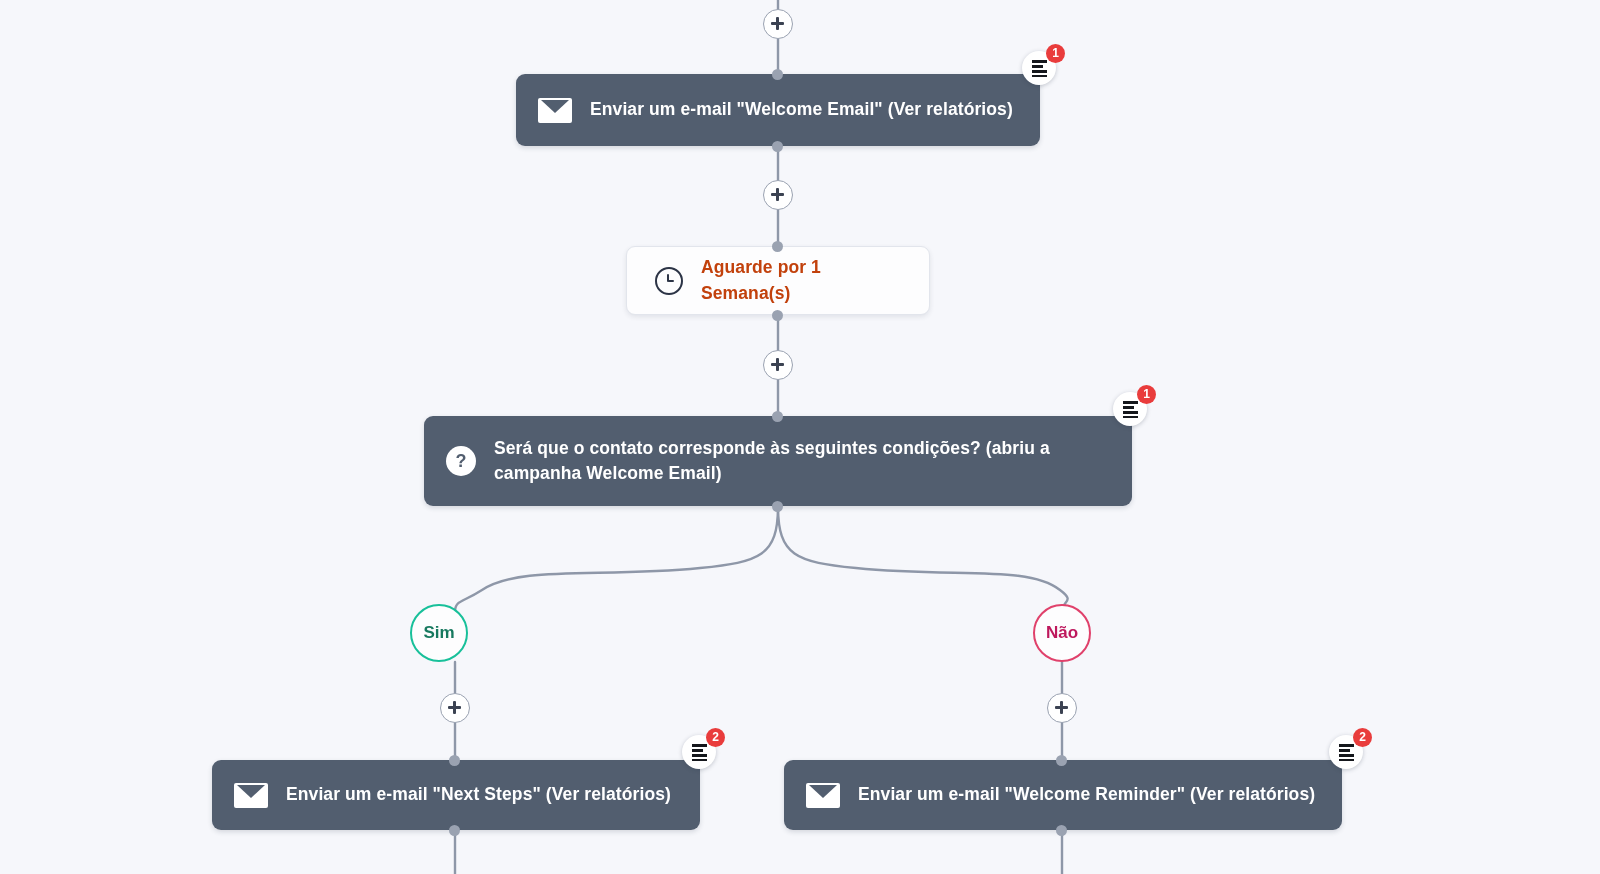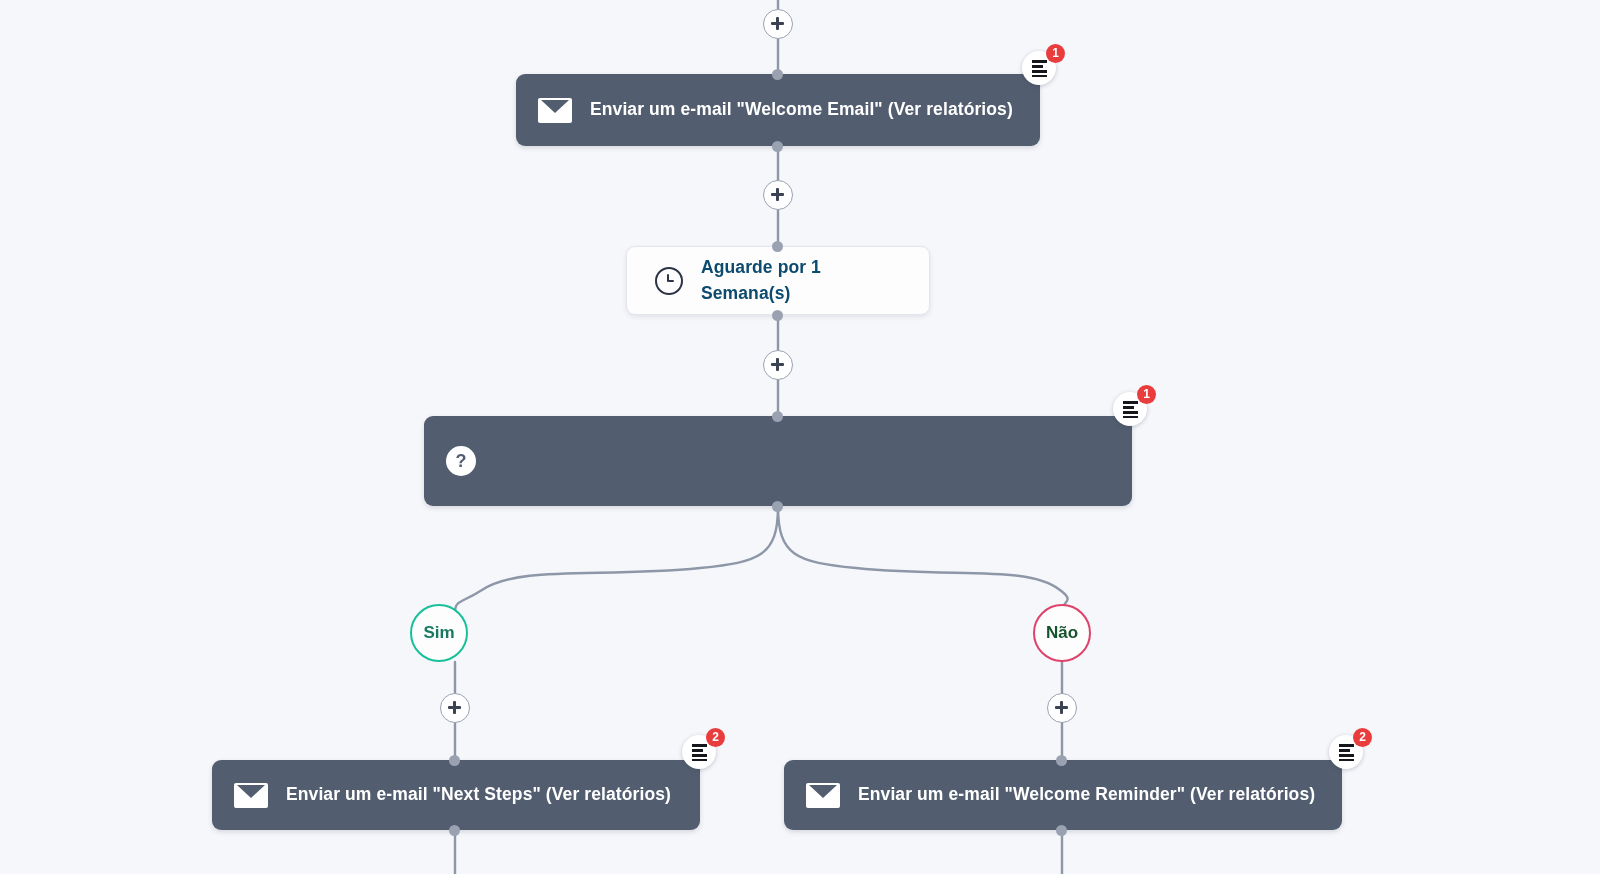--- a/index.html
+++ b/index.html
@@ -53,21 +53,21 @@
     align-items: center;
     justify-content: center;
   }
   .node-label {
     font-size: 17.5px;
     font-weight: bold;
     letter-spacing: .1px;
     line-height: 1.45;
   }
   .node.dark .node-label { color: #ffffff; }
-  .node.light .node-label { color: #0c4a6e; }
+  .node.light .node-label { color: #c2410c; }
 
   
   .env {
     width: 34px; height: 25px;
     position: relative;
     background: #ffffff;
     border-radius: 2px;
   }
   .env:before {
     content:"";
@@ -179,21 +179,21 @@
     background: #fdfdfe;
     display: flex;
     align-items: center;
     justify-content: center;
     font-size: 17px;
     font-weight: bold;
     z-index: 7;
     cursor: pointer;
   }
   .branch.yes { border: 2.4px solid #18c09a; color: #17795f; }
-  .branch.no  { border: 2.4px solid #e0416b; color: #14532d; }
+  .branch.no  { border: 2.4px solid #e0416b; color: #be185d; }
 
   
   .dot {
     position: absolute;
     width: 11px; height: 11px;
     border-radius: 50%;
     background: #9aa2b1;
     z-index: 6;
   }
 </style>
@@ -264,20 +264,21 @@
     </span>
     <span class="node-label" style="margin-left:18px;">Aguarde por 1 Semana(s)</span>
   </div>
   <div class="dot" style="left:772px; top:241px;"></div>
   <div class="dot" style="left:772px; top:310px;"></div>
 
   <div class="node dark" style="left:424px; top:416px; width:708px; height:90px; padding:0 22px;">
     <span class="node-icon">
       <span class="qmark">?</span>
     </span>
+    <span class="node-label" style="margin-left:18px; max-width:600px;">Será que o contato corresponde às seguintes condições? (abriu a campanha Welcome Email)</span>
   </div>
   <div class="dot" style="left:772px; top:411px;"></div>
   <div class="dot" style="left:772px; top:501px;"></div>
   <div class="report-badge" style="left:1113px; top:392px;">
     <span class="rpt-glyph">
       <i class="rpt-bar1"></i>
         <i class="rpt-bar2"></i>
         <i class="rpt-bar3"></i>
         <i class="rpt-base"></i>
     </span>

